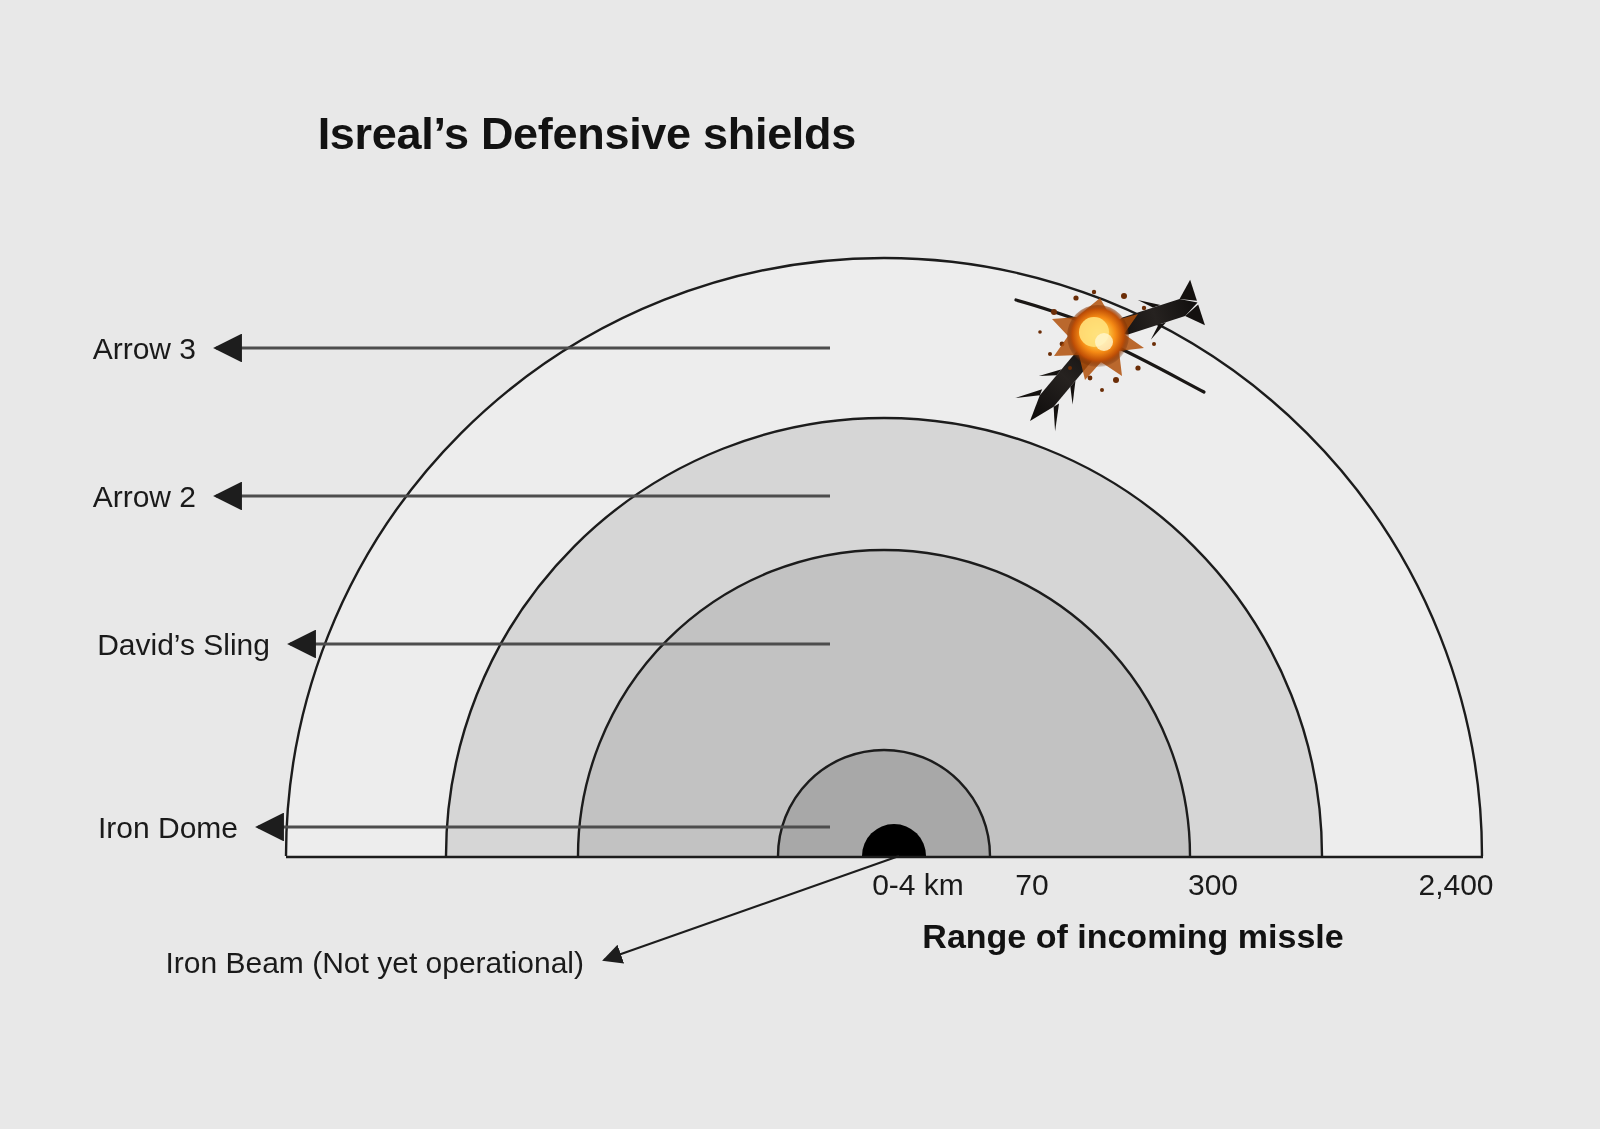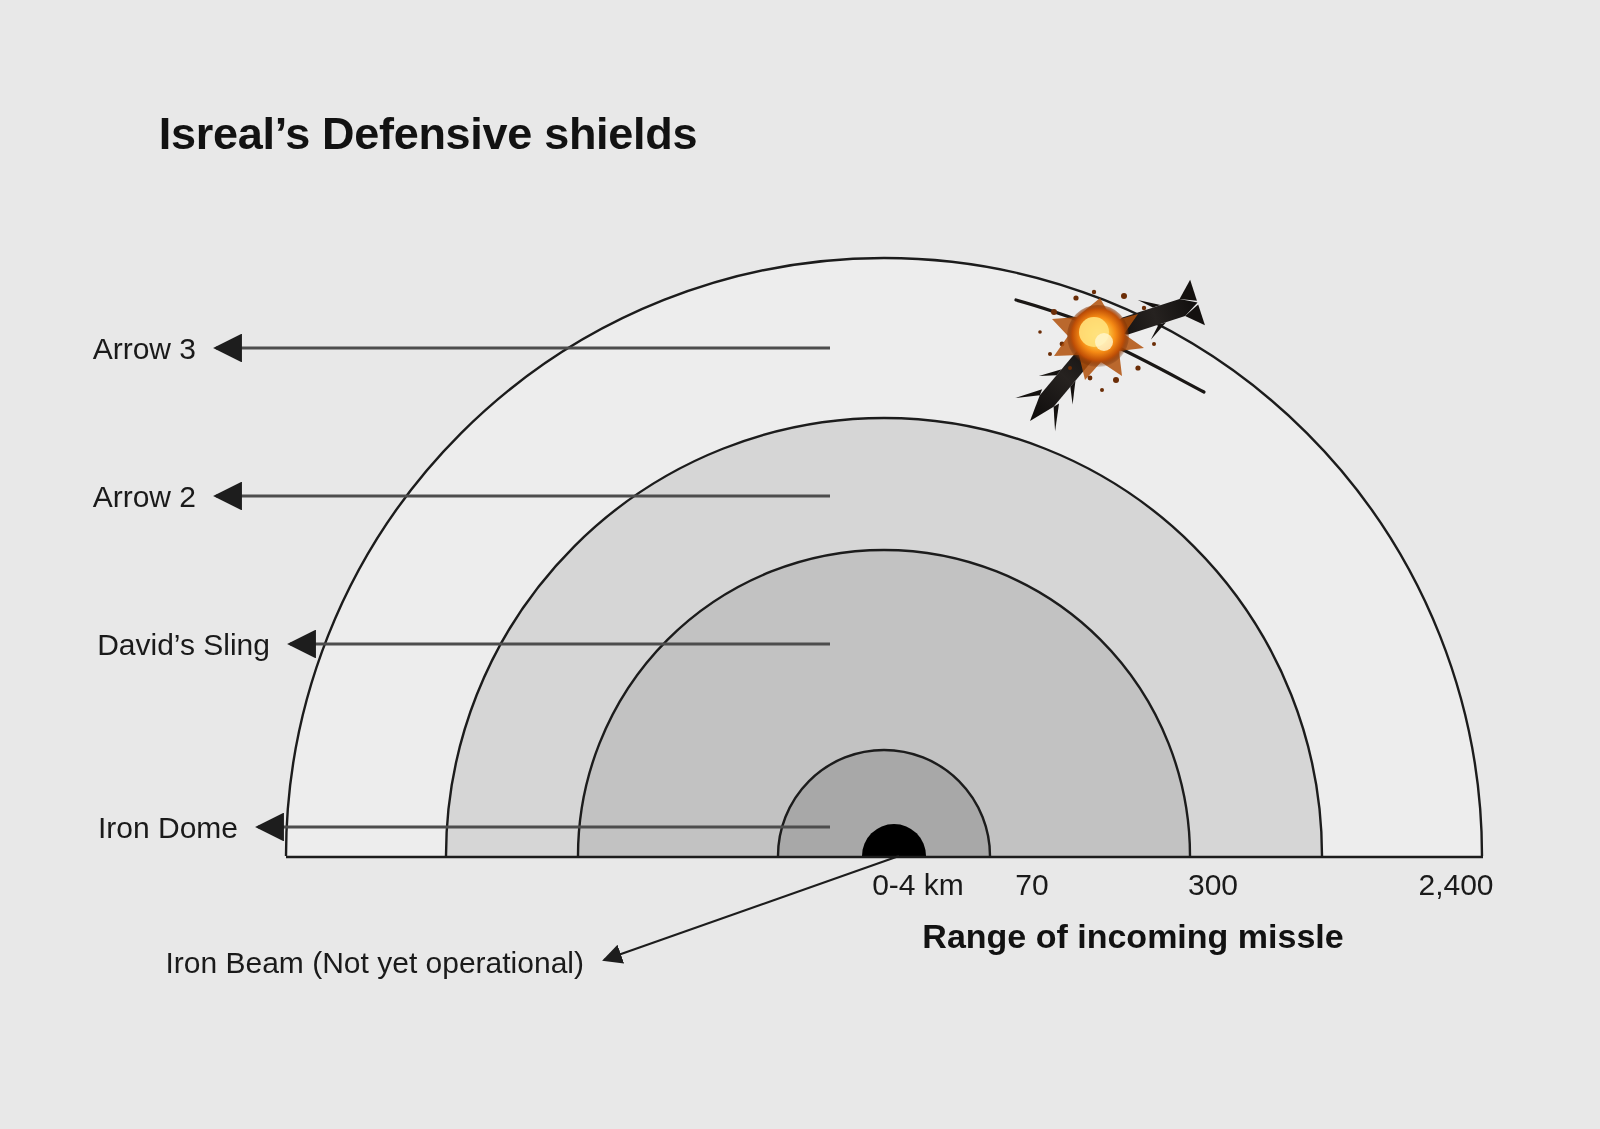--- a/index.html
+++ b/index.html
@@ -18,21 +18,21 @@
     position: absolute;
     left: 0; top: 0;
     width: 1600px;
     height: 1129px;
   }
   .chart-title {
     position: absolute;
     left: 0;
     top: 108px;
     width: 1276px;
-    text-align: center;
+    text-align: right;
     font-size: 45px;
     font-weight: bold;
     color: #121212;
     letter-spacing: -0.3px;
     padding-right: 420px;
     box-sizing: border-box;
   }
   svg.figure {
     position: absolute;
     left: 0; top: 0;

